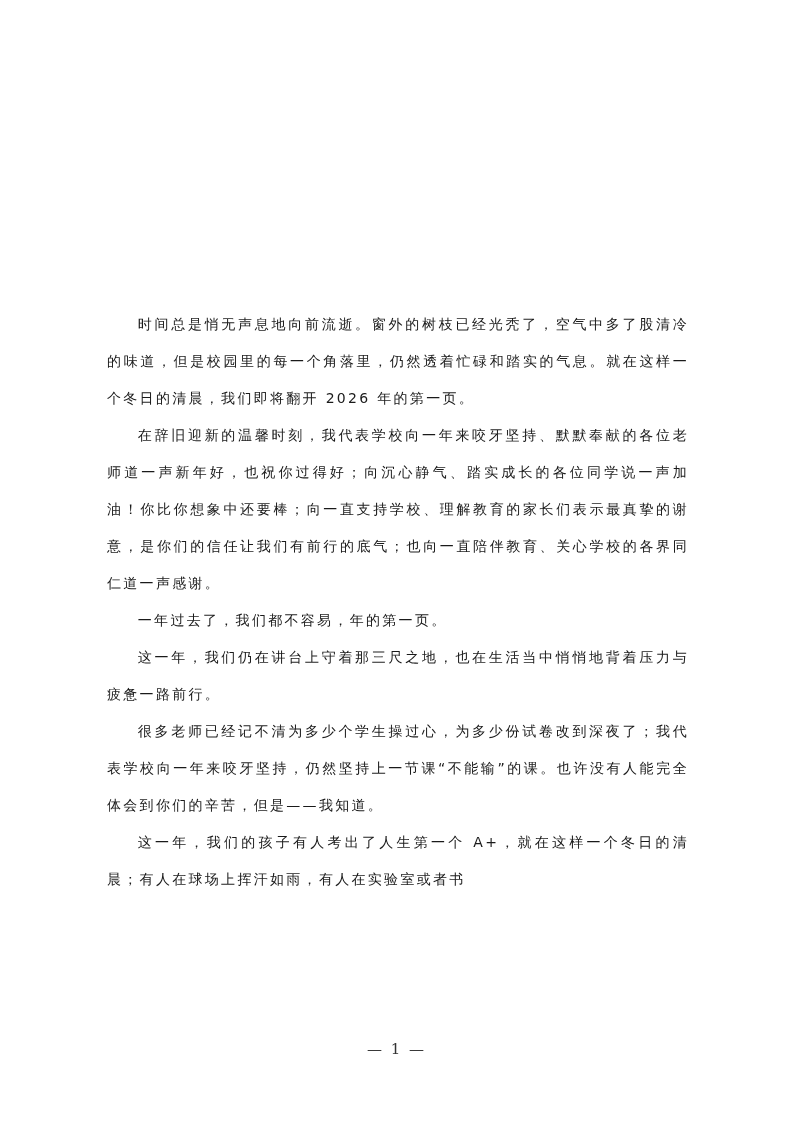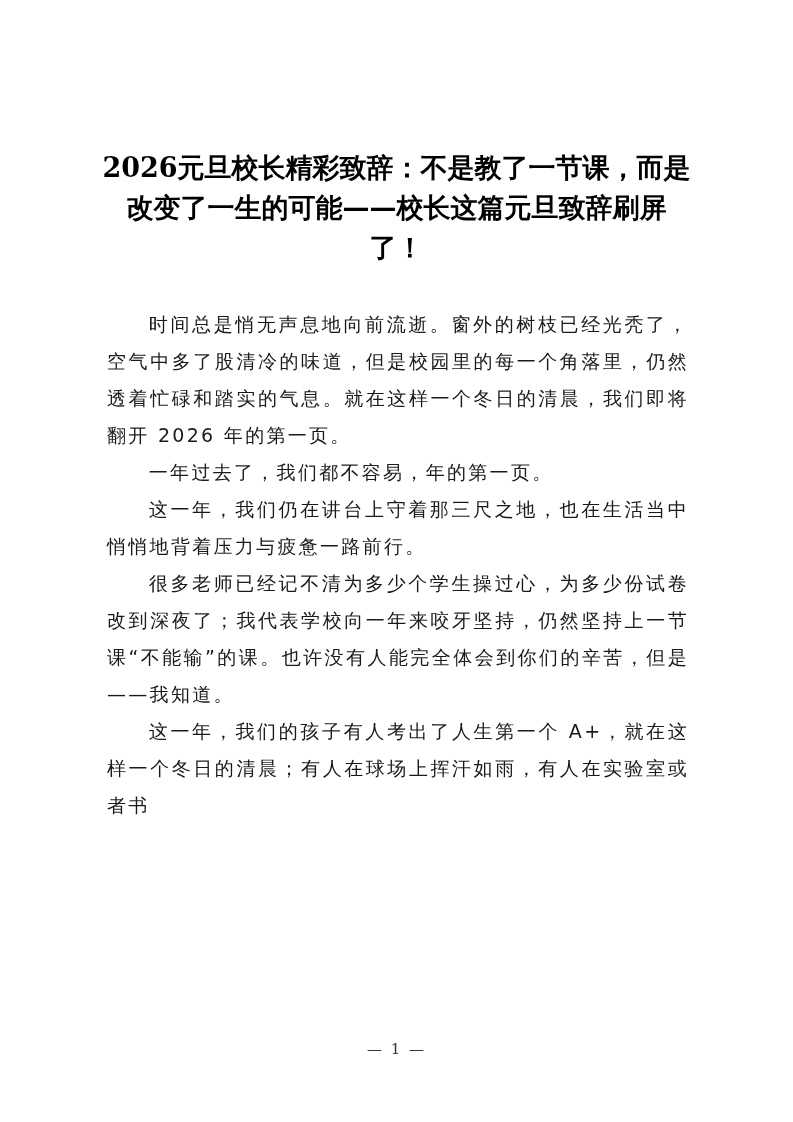--- a/index.html
+++ b/index.html
@@ -37,21 +37,21 @@
     letter-spacing: 0px;
   }
   .body-text {
     position: absolute;
     left: 107px;
     top: 306px;
     width: 582px;
   }
   .para {
     margin: 0;
-    font-size: 19px;
+    font-size: 14px;
     line-height: 37px;
     letter-spacing: 2.3px;
     text-indent: 2.2em;
     text-align: justify;
     color: #1a1a1a;
     font-family: "DejaVu Sans", "Liberation Sans", sans-serif;
     font-weight: normal;
   }
   .page-number {
     position: absolute;
@@ -62,24 +62,24 @@
     font-size: 15px;
     color: #333333;
     font-family: "DejaVu Serif", "Liberation Serif", serif;
     letter-spacing: 2px;
   }
 </style>
 </head>
 <body>
 
 <div class="page">
-  <h1 class="title">2026元旦校长精彩致辞：不是教了一节课，而是改变了一生的可能——校长这篇元旦致辞刷屏了！</h1>
 
   <div class="body-text">
     <p class="para">时间总是悄无声息地向前流逝。窗外的树枝已经光秃了，空气中多了股清冷的味道，但是校园里的每一个角落里，仍然透着忙碌和踏实的气息。就在这样一个冬日的清晨，我们即将翻开 2026 年的第一页。</p>
+    <p class="para">在辞旧迎新的温馨时刻，我代表学校向一年来咬牙坚持、默默奉献的各位老师道一声新年好，也祝你过得好；向沉心静气、踏实成长的各位同学说一声加油！你比你想象中还要棒；向一直支持学校、理解教育的家长们表示最真挚的谢意，是你们的信任让我们有前行的底气；也向一直陪伴教育、关心学校的各界同仁道一声感谢。</p>
     <p class="para">一年过去了，我们都不容易，年的第一页。</p>
     <p class="para">这一年，我们仍在讲台上守着那三尺之地，也在生活当中悄悄地背着压力与疲惫一路前行。</p>
     <p class="para">很多老师已经记不清为多少个学生操过心，为多少份试卷改到深夜了；我代表学校向一年来咬牙坚持，仍然坚持上一节课“不能输”的课。也许没有人能完全体会到你们的辛苦，但是——我知道。</p>
     <p class="para">这一年，我们的孩子有人考出了人生第一个 A+，就在这样一个冬日的清晨；有人在球场上挥汗如雨，有人在实验室或者书</p>
   </div>
 
   <div class="page-number">— 1 —</div>
 </div>
 
 </body></html>

